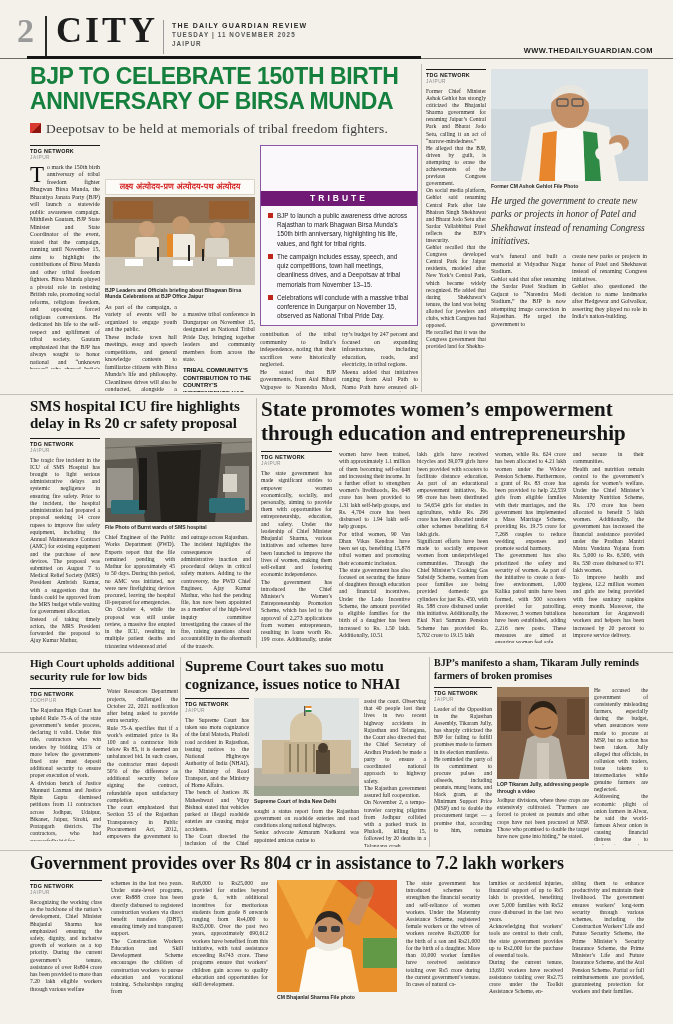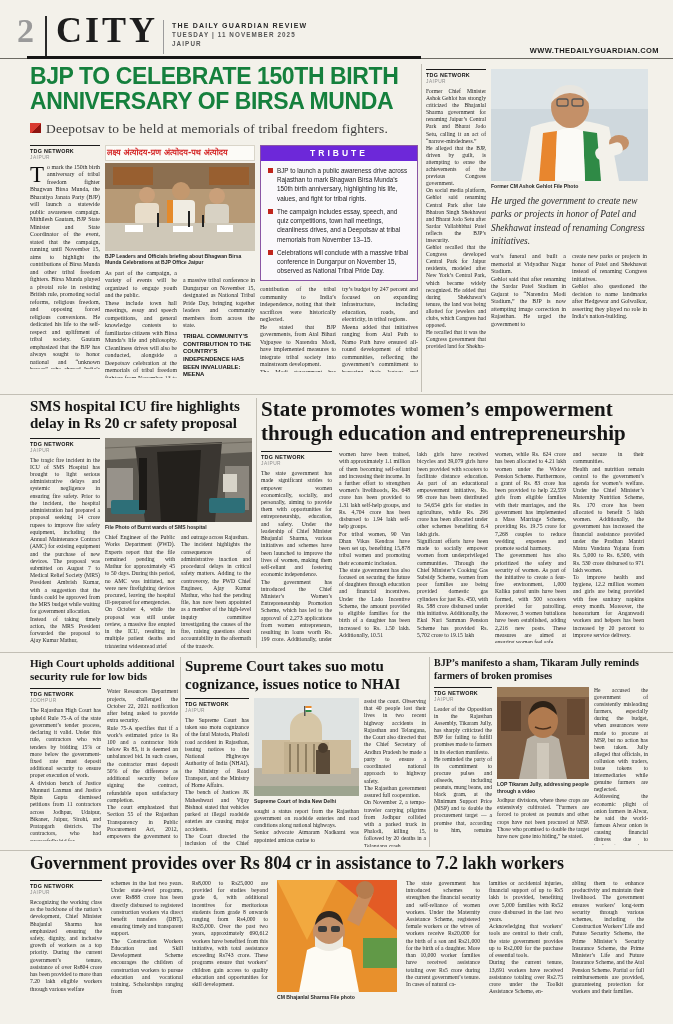--- a/index.html
+++ b/index.html
@@ -12,21 +12,21 @@
   
   .masthead { position:absolute; top:6px; left:0; right:0; height:50px; }
   .pagenum { position:absolute; left:17px; top:8px; font:700 34px/1 "Liberation Serif",serif; color:#9a9a9a; }
   .mast-bar1 { position:absolute; left:45px; top:10px; width:2px; height:40px; background:#2a2a2a; }
   .city { position:absolute; left:56px; top:6px; font:700 36px/1 "Liberation Serif",serif; letter-spacing:3px; color:#1d1d1d; }
   .mast-bar2 { position:absolute; left:163px; top:14px; width:1px; height:34px; background:#9c9c9c; }
   .pubinfo { position:absolute; left:172px; top:16px; font-family:"Liberation Sans",sans-serif; color:#2a2a2a; }
   .pubinfo .l1 { font-size:7px; font-weight:700; letter-spacing:1.2px; }
   .pubinfo .l2 { font-size:6.3px; font-weight:700; letter-spacing:1.1px; color:#555; margin-top:2px; }
   .pubinfo .l3 { font-size:6.3px; font-weight:700; letter-spacing:1.1px; color:#555; margin-top:2px; }
-  .website { position:absolute; right:14px; bottom:1px; font:700 7.5px "Liberation Sans",sans-serif; letter-spacing:.4px; color:#1d1d1d; }
+  .website { position:absolute; right:20px; bottom:1px; font:700 7.5px "Liberation Sans",sans-serif; letter-spacing:.4px; color:#1d1d1d; }
   .mast-rule { position:absolute; top:58px; left:0; width:673px; height:1px; background:#6d6b64; }
   .mast-rule-thick { position:absolute; top:56px; left:27px; width:394px; height:3px; background:#161616; }
 
   
   .art { position:absolute; overflow:hidden; }
   .cols { display:flex; }
   .col {
     text-align:justify; font-size:5.9px; line-height:1.27; color:#1e1e1e;
     white-space:pre-line; overflow:hidden; flex:0 0 auto;
   }
@@ -51,26 +51,26 @@
   .hl-gov { font-size:18px; line-height:1.1; font-weight:600; }
 
   .subhead-row { display:flex; align-items:flex-start; gap:5px; margin-top:7px; }
   .flag-icon { flex:0 0 auto; width:11px; height:10px; margin-top:2px;
     background:linear-gradient(135deg,#d93a30 0%,#d93a30 55%,#8e1410 55%); }
   .subhead-text { font-family:"Liberation Serif",serif; font-size:13.5px; color:#3a3a3a; letter-spacing:.2px; }
 
   .dc::first-letter { float:left; font-size:23px; line-height:.8; padding:2px 3px 0 0; font-weight:400; color:#111; }
 
   .hindi-banner { background:#fcfbf7; border:1px solid #d9d5c9; color:#d42525;
-    font:700 8px/1 "DejaVu Sans",sans-serif; padding:3px 1px; margin-bottom:2px;
-    white-space:nowrap; overflow:hidden; }
+    font:700 8px/1 "DejaVu Sans",sans-serif; text-align:center; padding:3px 1px; margin-bottom:2px;
+    white-space:nowrap; overflow:hidden;margin-top:34px; }
 
   .tribute { border:1px solid #8a56a5; background:#faf8fb; }
-  .tribute-head { background:#6d28d9; color:#fff; text-align:center;
-    font:700 8.5px/1 "Liberation Sans",sans-serif; letter-spacing:3px; padding:3.5px 0; }
+  .tribute-head { background:#701a75; color:#fff; text-align:center;
+    font:700 8.5px/1 "Liberation Sans",sans-serif; letter-spacing:3px; padding:3.5px 0;margin-top:45px; }
   .tribute ul { list-style:none; margin:5px 7px 4px 7px; padding:0; }
   .tribute li { position:relative; padding-left:9px; font:500 6.3px/1.45 "Liberation Sans",sans-serif; color:#222; margin-bottom:4.5px; text-align:left; }
   .tribute li::before { content:""; position:absolute; left:0; top:2.2px; width:4.5px; height:4.5px; background:#c0251c; }
 
   .inline-subhead { display:block; font:700 5.9px/1.3 "Liberation Sans",sans-serif; color:#101010; margin:3px 0; text-align:left; }
   .pullquote { font-family:"Liberation Serif",serif; font-style:italic; font-size:9.3px; line-height:1.45; color:#2a2a2a; margin:5px 0 5px 0; }
 </style>
 </head>
 <body>
 

